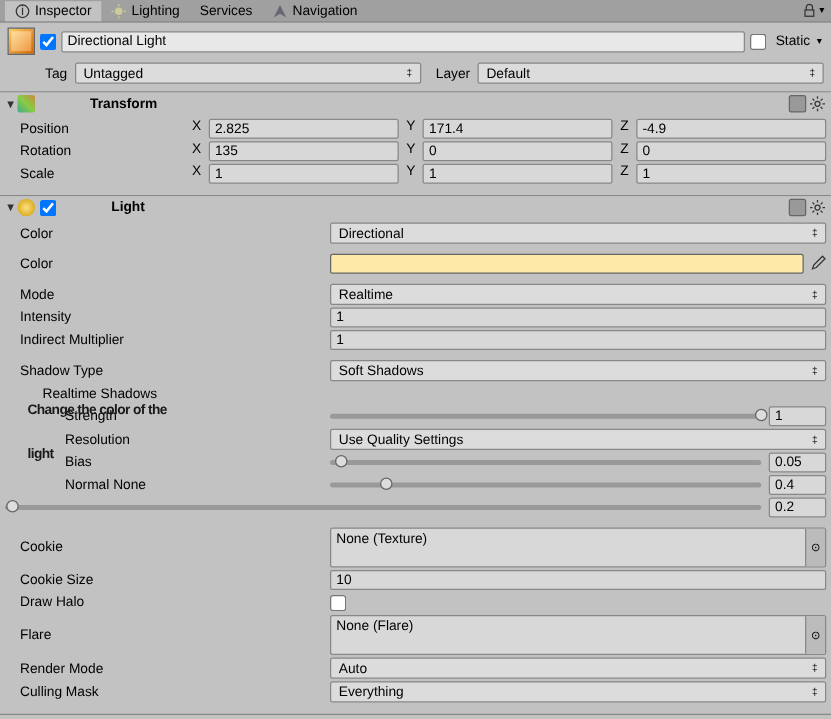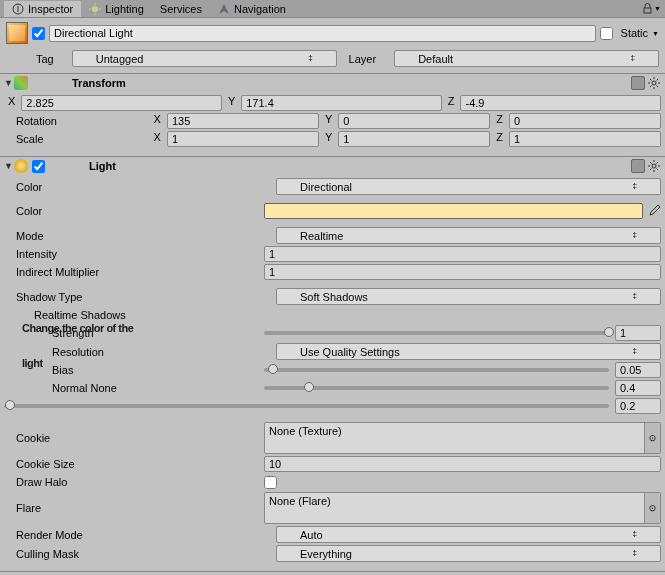--- a/index.html
+++ b/index.html
@@ -14,21 +14,21 @@
 
 .header-row { display: flex; align-items: center; padding: 4px 6px; gap: 4px; }
 .cube-icon { width: 22px; height: 22px; background: linear-gradient(135deg, #ffcc66, #cc6600); border: 1px solid #666; transform: rotate(0deg); position: relative; }
 .cube-icon::before { content: ''; position: absolute; inset: 2px; background: linear-gradient(135deg, #ffe0a0, #ee9944); }
 .name-field { flex: 1; background: #e8e8e8; border: 1px solid #888; padding: 2px 4px; height: 17px; border-radius: 2px; }
 .static-label { font-size: 11px; margin-left: 4px; }
 .cb { width: 13px; height: 13px; }
 
 .tag-row { display: flex; align-items: center; padding: 2px 6px 6px 36px; gap: 4px; }
 .tag-label, .layer-label { font-size: 11px; margin-right: 2px; }
-.dropdown { background: #dcdcdc; border: 1px solid #888; height: 17px; padding: 2px 23px; display: flex; justify-content: space-between; border-radius: 2px; cursor: pointer; margin-left: 12px; }
+.dropdown { background: #dcdcdc; border: 1px solid #888; height: 17px; padding: 2px 6px; display: flex; align-items: center; justify-content: space-between; border-radius: 2px; cursor: pointer; }
 .dropdown .caret { font-size: 8px; }
 
 .component { border-top: 1px solid #888; }
 .comp-header { display: flex; align-items: center; padding: 2px 4px; background: #c2c2c2; }
 .foldout { width: 10px; font-size: 9px; cursor: pointer; color: #333; }
 .comp-icon { width: 14px; height: 14px; margin-right: 4px; }
 .transform-icon { background: linear-gradient(45deg, #4a8, #8c4, #c84); border-radius: 2px; }
 .light-icon-bg { background: radial-gradient(circle, #ffe080, #cc9900); border-radius: 50%; }
 .comp-title { font-weight: bold; flex: 1; margin-left: 40px; }
 .comp-right { display: flex; gap: 2px; align-items: center; }
@@ -142,20 +142,21 @@
             <line x1="3" y1="3" x2="4.5" y2="4.5"></line>
             <line x1="9.5" y1="9.5" x2="11" y2="11"></line>
             <line x1="3" y1="11" x2="4.5" y2="9.5"></line>
             <line x1="9.5" y1="4.5" x2="11" y2="3"></line>
           </g>
         </svg>
     </div>
   </div>
   <div class="prop-rows">
     <div class="prop-row">
+      <span class="prop-label">Position</span>
       <div class="vec3">
         <span class="vec-lbl">X</span>
           <input class="num-input" value="2.825" style="">
         <span class="vec-lbl">Y</span>
           <input class="num-input" value="171.4" style="">
         <span class="vec-lbl">Z</span>
           <input class="num-input" value="-4.9" style="">
       </div>
     </div>
     <div class="prop-row">

